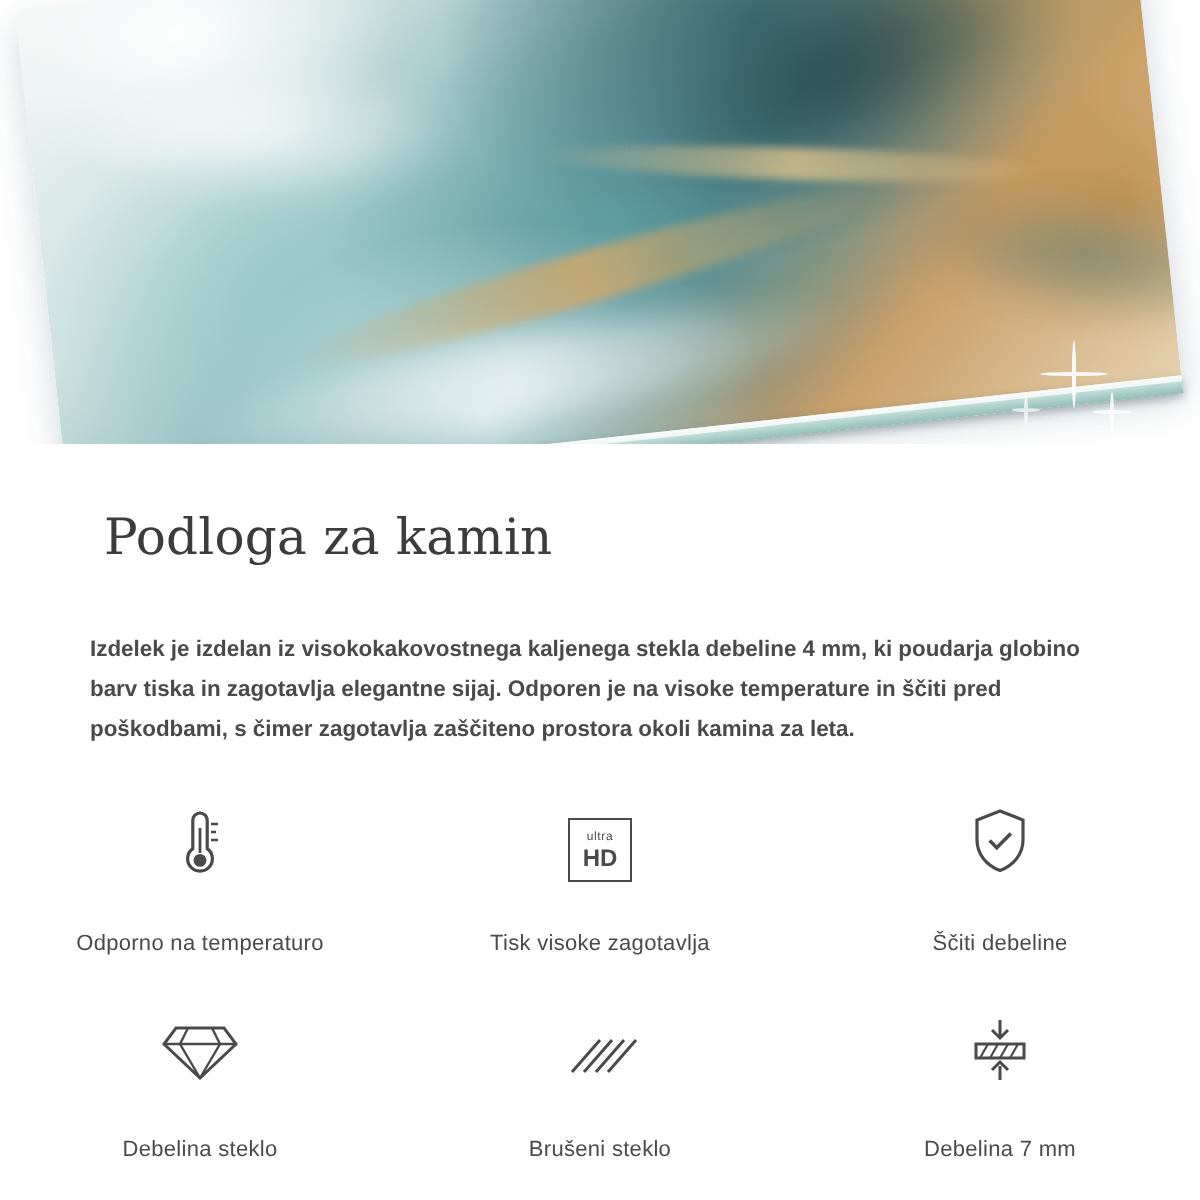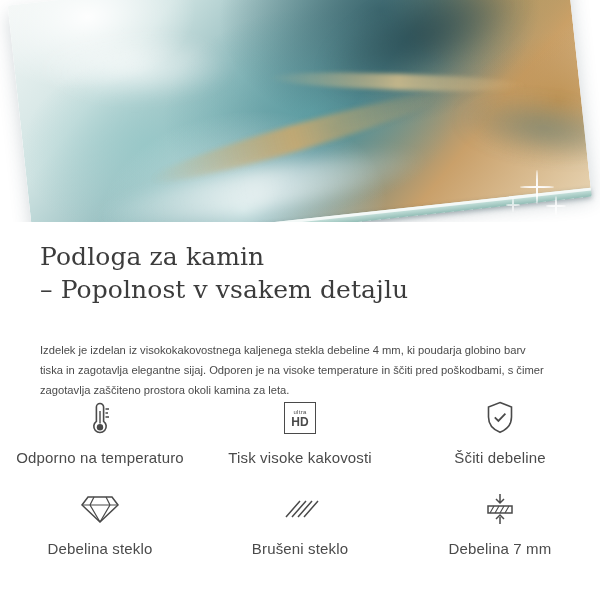--- a/index.html
+++ b/index.html
@@ -112,62 +112,63 @@
   .sp3 { left: 506px; top: 198px; width: 14px; height: 14px; opacity: .7; }
 
   
   .content {
     position: absolute;
     left: 0;
     top: 222px;
     width: 600px;
   }
   .headline {
-    margin: 0;
+    margin: 12px;
     padding: 18px 40px 0 40px;
     font-family: "DejaVu Serif", "Liberation Serif", serif;
     font-weight: 400;
     font-size: 25px;
     line-height: 33px;
     color: #3c3c3c;
     letter-spacing: .1px;
   }
   .headline .l2 { display: block; }
   .body-copy {
-    margin: 16px;
-    padding: 18px 38px 0 24px;
+    margin: 1px;
+    padding: 18px 38px 0 44px;
     font-size: 11.2px;
     line-height: 20px;
     color: #4a4a4a;
+    font-weight: bold;
   }
 
   
   .features {
     position: absolute;
     left: 0;
     top: 395px;
     width: 600px;
     display: grid;
     grid-template-columns: repeat(3, 1fr);
     grid-row-gap: 20px;
     justify-items: center;
   }
   .feature {
     width: 180px;
     text-align: center;
   }
   .feature-icon {
     height: 46px;
     display: flex;
-    align-items: center;
+    align-items: flex-end;
     justify-content: center;
   }
   .feature-label {
-    margin-top: 8px;
-    font-size: 15px;
+    margin-top: 25px;
+    font-size: 11px;
     color: #4a4a4a;
     letter-spacing: .15px;
   }
   .hd-box {
     width: 30px;
     height: 30px;
     border: 1.6px solid #4a4a4a;
     display: flex;
     flex-direction: column;
     align-items: center;
@@ -196,21 +197,20 @@
       <div class="glass-edge-hi"></div>
     </div>
     <span class="sparkle sp1"></span>
     <span class="sparkle sp2"></span>
     <span class="sparkle sp3"></span>
   </div>
 
   <div class="content">
     <h1 class="headline">
       <span>Podloga za kamin</span>
-      <span class="l2">– Popolnost v vsakem detajlu</span>
     </h1>
     <p class="body-copy">Izdelek je izdelan iz visokokakovostnega kaljenega stekla debeline 4 mm, ki poudarja globino barv tiska in zagotavlja elegantne sijaj. Odporen je na visoke temperature in ščiti pred poškodbami, s čimer zagotavlja zaščiteno prostora okoli kamina za leta.</p>
   </div>
 
   <div class="features">
 
     <div class="feature">
       <div class="feature-icon">
         <svg width="32" height="40" viewBox="0 0 32 40" fill="none" stroke="#4a4a4a" stroke-width="1.6">
           <path d="M16 5.5a3.6 3.6 0 0 0-3.6 3.6v14.2a6.2 6.2 0 1 0 7.2 0V9.1A3.6 3.6 0 0 0 16 5.5z"></path>
@@ -222,21 +222,21 @@
       <div class="feature-label">Odporno na temperaturo</div>
     </div>
 
     <div class="feature">
       <div class="feature-icon">
         <div class="hd-box">
           <span class="u">ultra</span>
           <span class="h">HD</span>
         </div>
       </div>
-      <div class="feature-label">Tisk visoke kakovosti</div>
+      <div class="feature-label">Tisk visoke zagotavlja</div>
     </div>
 
     <div class="feature">
       <div class="feature-icon">
         <svg width="36" height="40" viewBox="0 0 36 40" fill="none" stroke="#4a4a4a" stroke-width="1.6">
           <path d="M18 4.5 29.5 9v10c0 7.2-4.8 12.6-11.5 15.3C11.3 31.6 6.5 26.2 6.5 19V9L18 4.5z"></path>
           <path d="M12.8 19.3l3.6 3.6 7-7.2" stroke-width="1.8"></path>
         </svg>
       </div>
       <div class="feature-label">Ščiti debeline</div>

